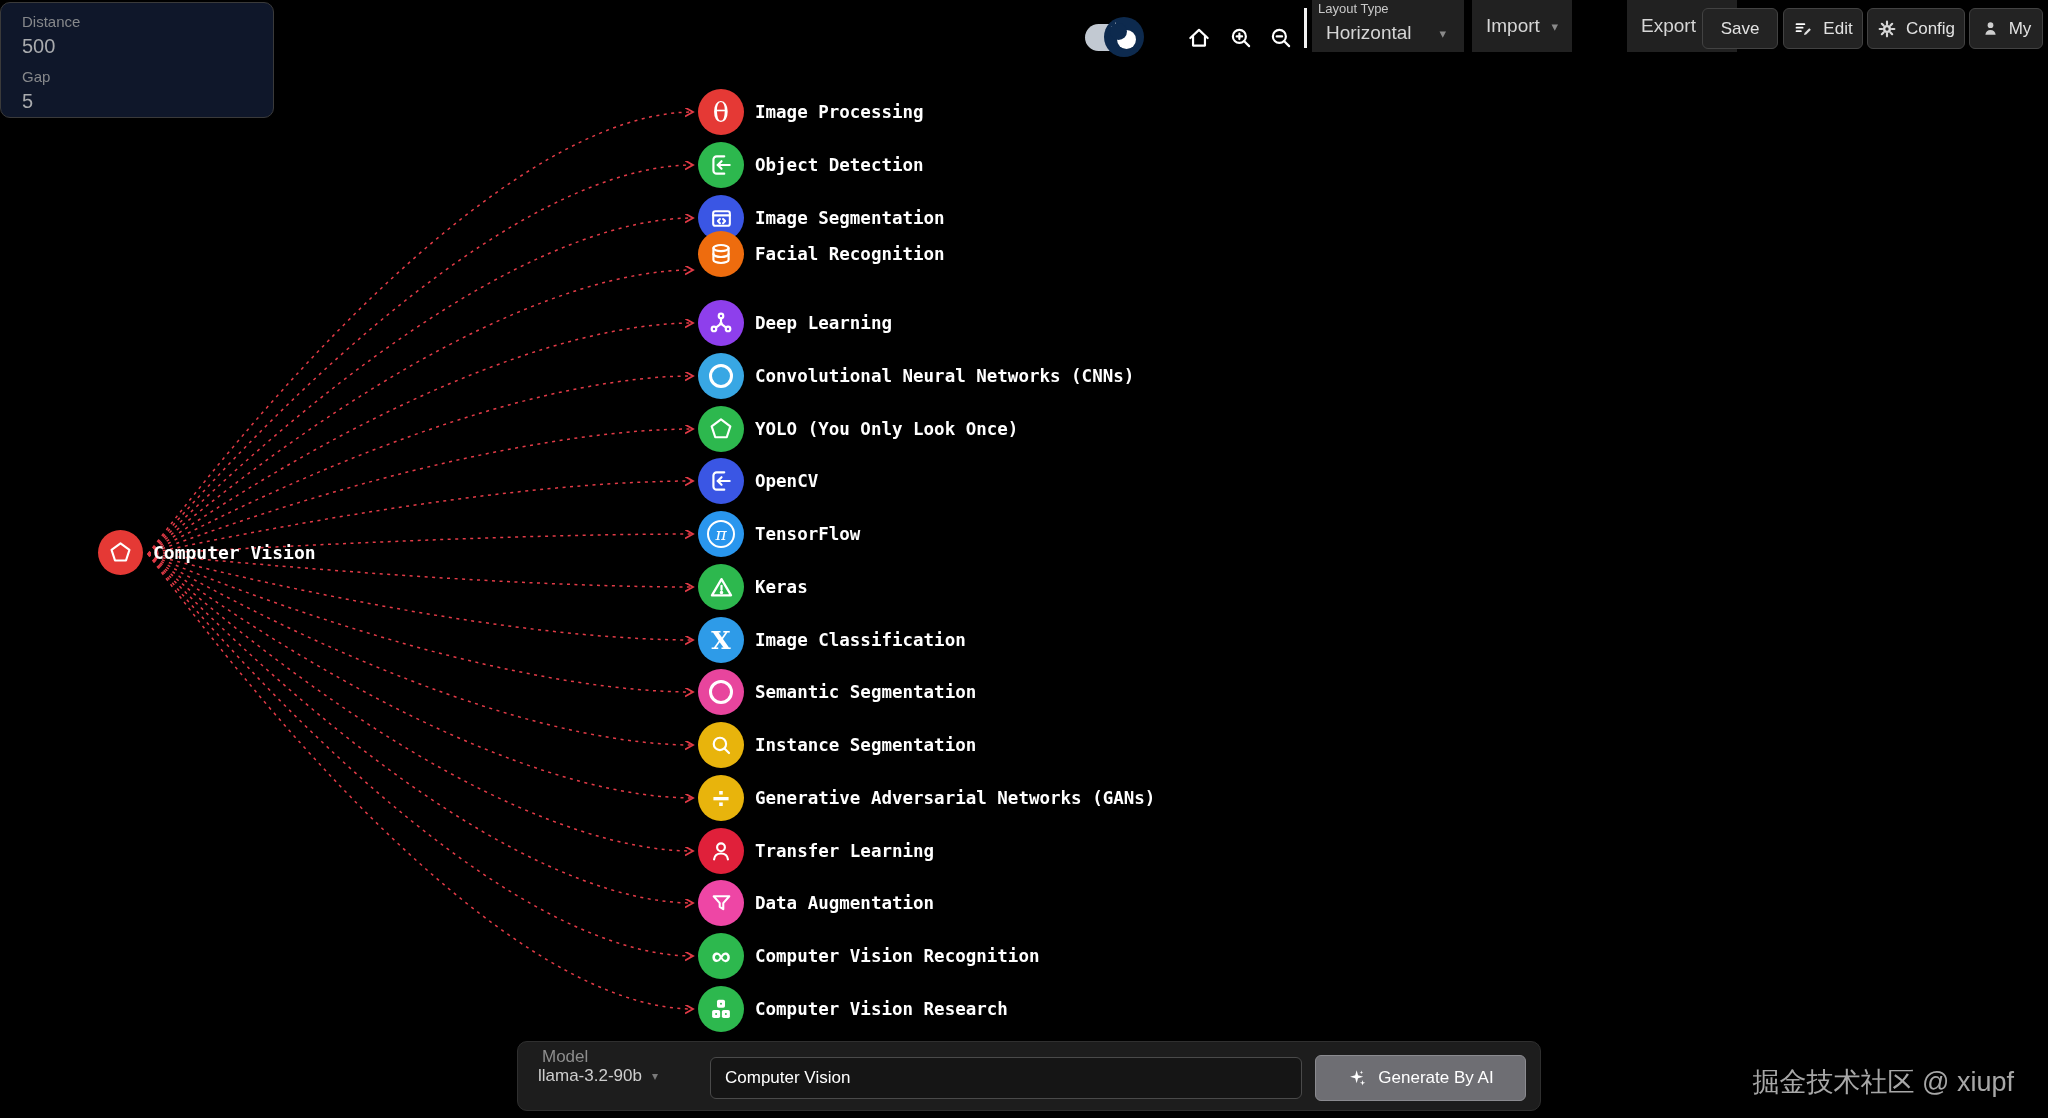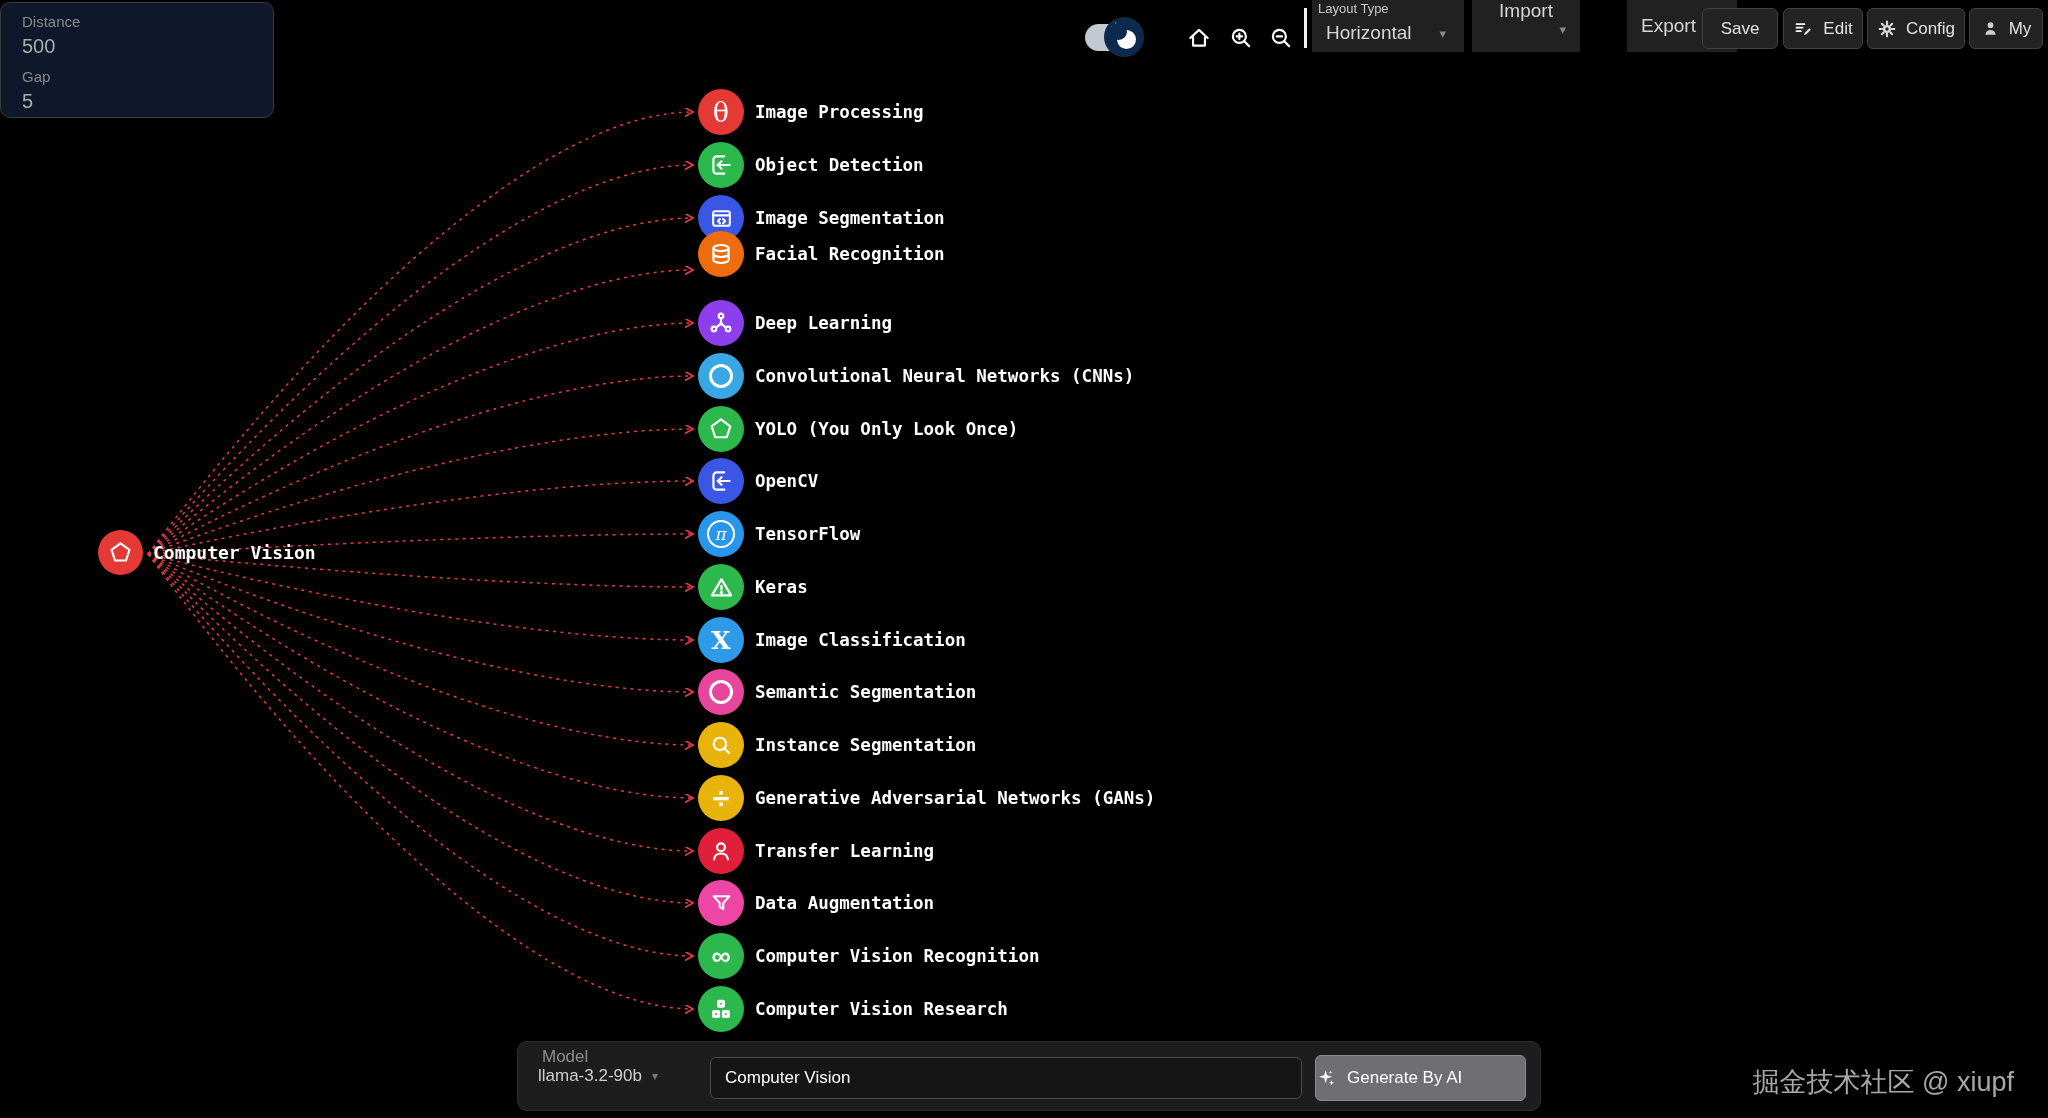--- a/index.html
+++ b/index.html
@@ -23,21 +23,21 @@
     background:#0d2a4e; border-radius:50%; }
   .moon-spark { position:absolute; left:7px; top:5px; }
 
   .tb-icon { position:absolute; top:25px; cursor:pointer; }
   .tb-divider { position:absolute; left:1304px; top:8px; width:3px; height:40px; background:#f2f2f2; }
 
   .tb-section { position:absolute; top:0; height:52px; background:#212121;
     display:flex; align-items:center; padding:0 14px; color:#d6d6d6; font-size:19px; cursor:pointer; }
   .tb-section .chev { margin-left:auto; color:#8a8a8a; font-size:13px; }
   .sec-layout { left:1312px; width:152px; padding-top:14px; }
-  .sec-import { left:1472px; width:108px; justify-content:flex-start;flex-direction:column; }
+  .sec-import { left:1472px; width:100px; justify-content:center; }
   .sec-export { left:1627px; width:110px; justify-content:flex-start; }
   .layout-label { position:absolute; left:1318px; top:1px; font-size:13px; color:#c9c9c9; z-index:2; }
   .sec-layout .chev { margin-left:28px; }
 
   .tb-btn { position:absolute; top:8px; height:41px; background:#232323; border:1px solid #424242;
     border-radius:6px; display:flex; align-items:center; justify-content:center; gap:9px;
     color:#e2e2e2; font-size:17px; cursor:pointer; }
   .btn-save   { left:1702px; width:76px; }
   .btn-edit   { left:1783px; width:80px; }
   .btn-config { left:1867px; width:98px; }
@@ -73,21 +73,21 @@
     background:#1d1d1d; border:1px solid #2f2f2f; border-radius:10px; }
   .model-label { position:absolute; left:24px; top:5px; font-size:17px; color:#8d8d8d; }
   .model-select { position:absolute; left:20px; top:24px; display:flex; align-items:center; gap:10px;
     color:#cecece; font-size:17px; cursor:pointer; }
   .model-select .chev { color:#7a7a7a; font-size:12px; }
   .prompt-input { position:absolute; left:192px; top:15px; width:592px; height:42px;
     background:#151515; border:1px solid #4a4a4a; border-radius:6px; color:#fff;
     font-size:17px; padding:0 14px; font-family:"Liberation Sans", sans-serif; outline:none; }
   .gen-btn { position:absolute; left:797px; top:13px; width:211px; height:46px;
     background:#6e6e73; border:1px solid #8b8b90; border-radius:6px; color:#fff; font-size:17px;
-    display:flex; align-items:center; justify-content:flex-start; gap:10px; cursor:pointer; }
+    display:flex; align-items:center; justify-content:center; gap:10px; cursor:pointer; }
 
   .watermark { position:absolute; right:34px; bottom:18px; color:#a7a7a7; font-size:27px; }
 </style>
 </head>
 <body>
 
 <div class="settings-panel">
   <div class="sp-label">Distance</div>
   <div class="sp-value">500</div>
   <div class="sp-label">Gap</div>

